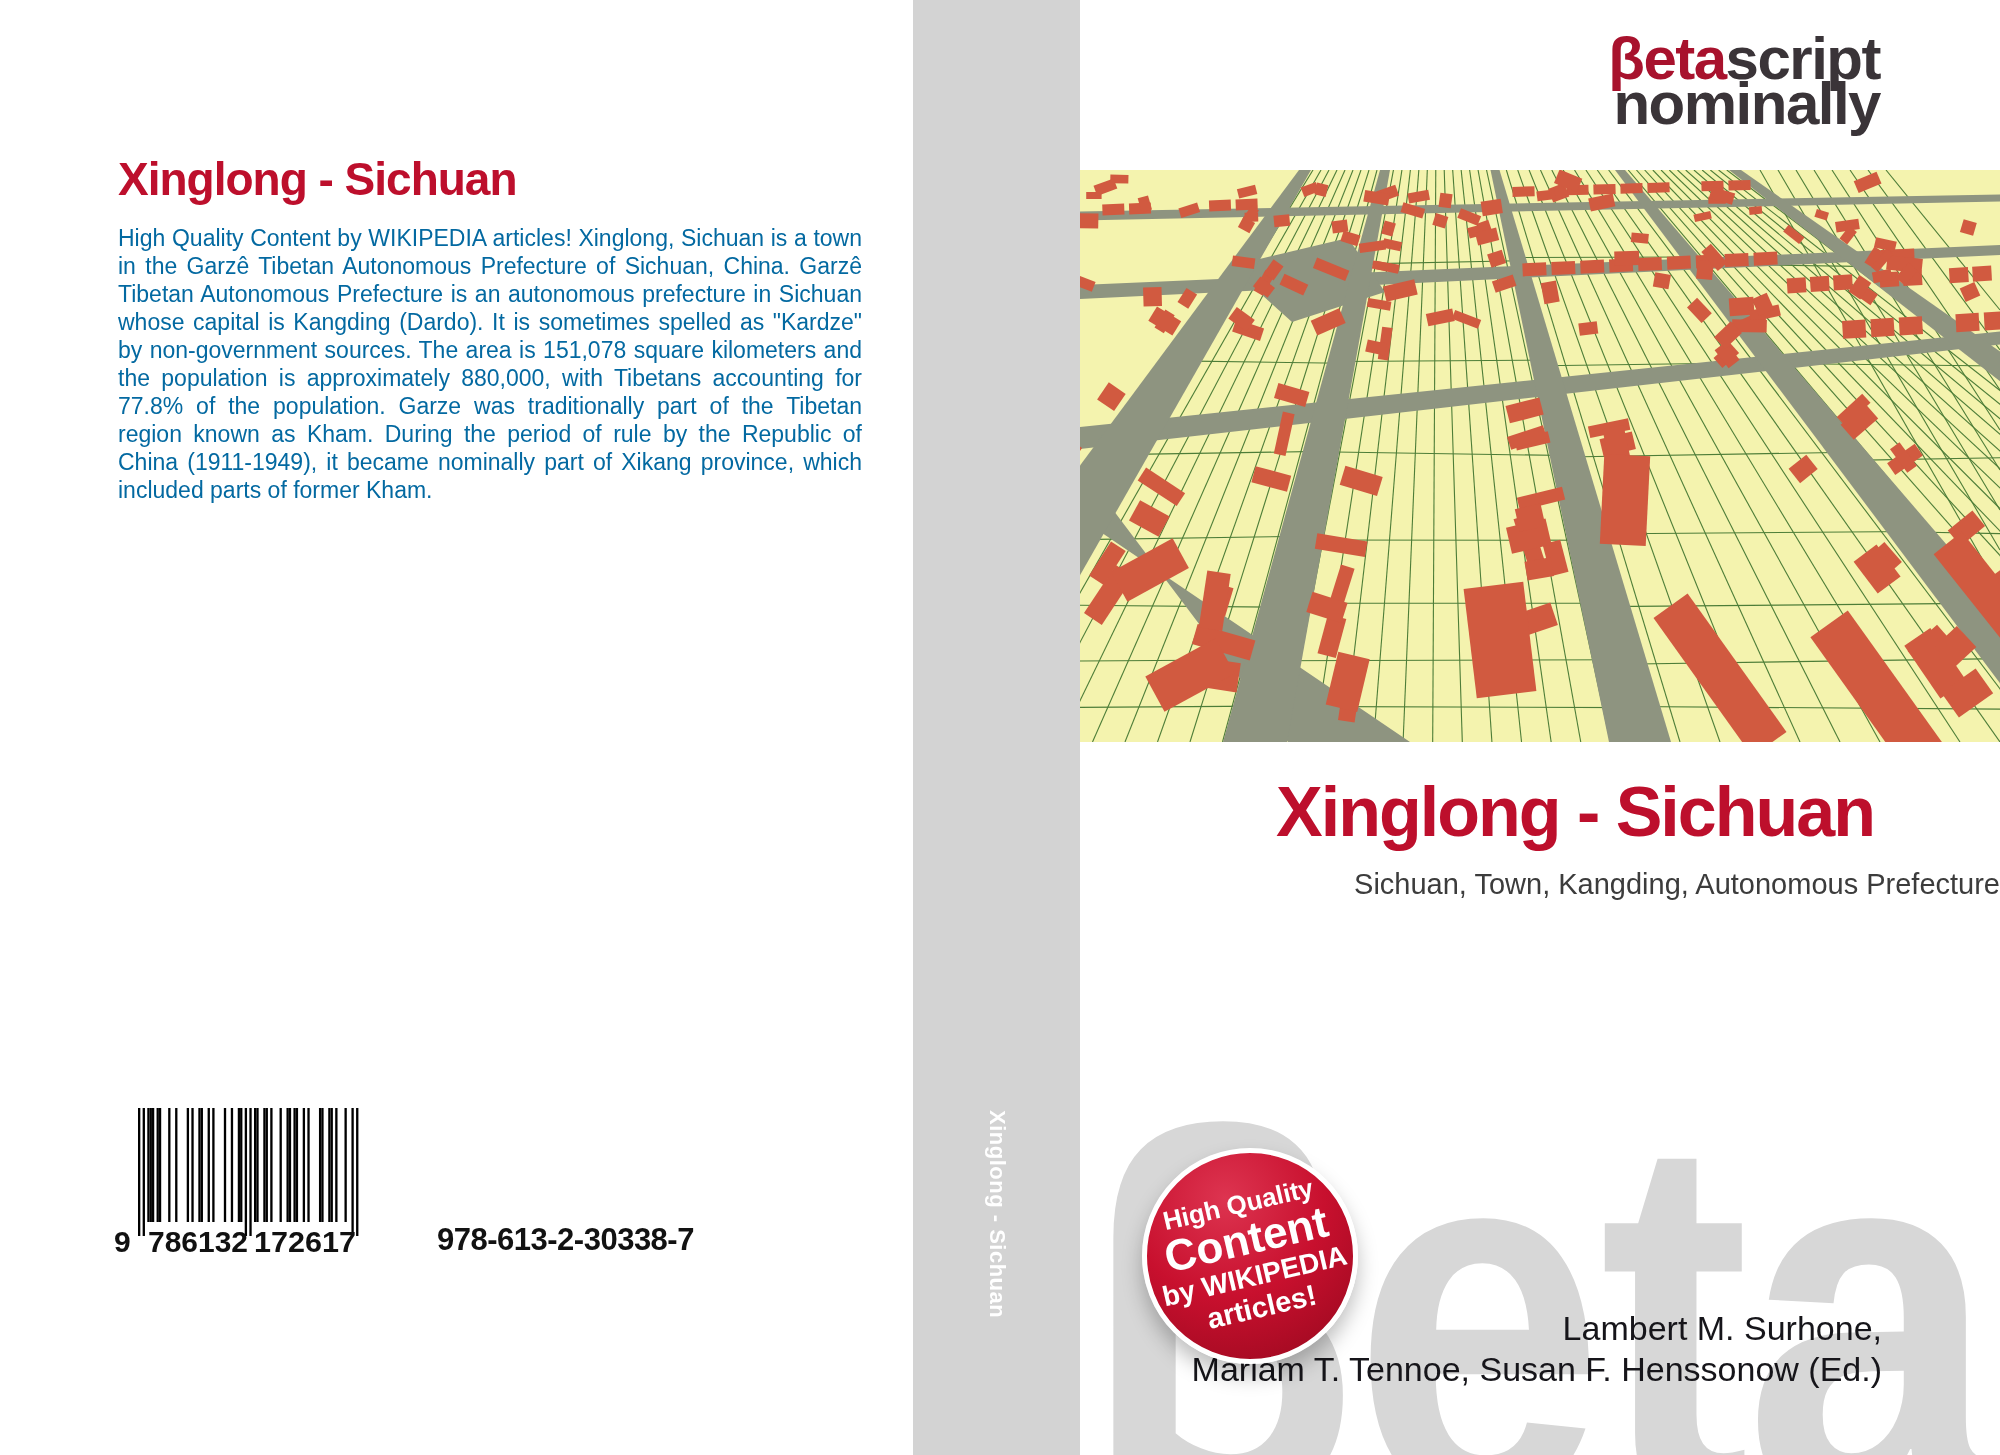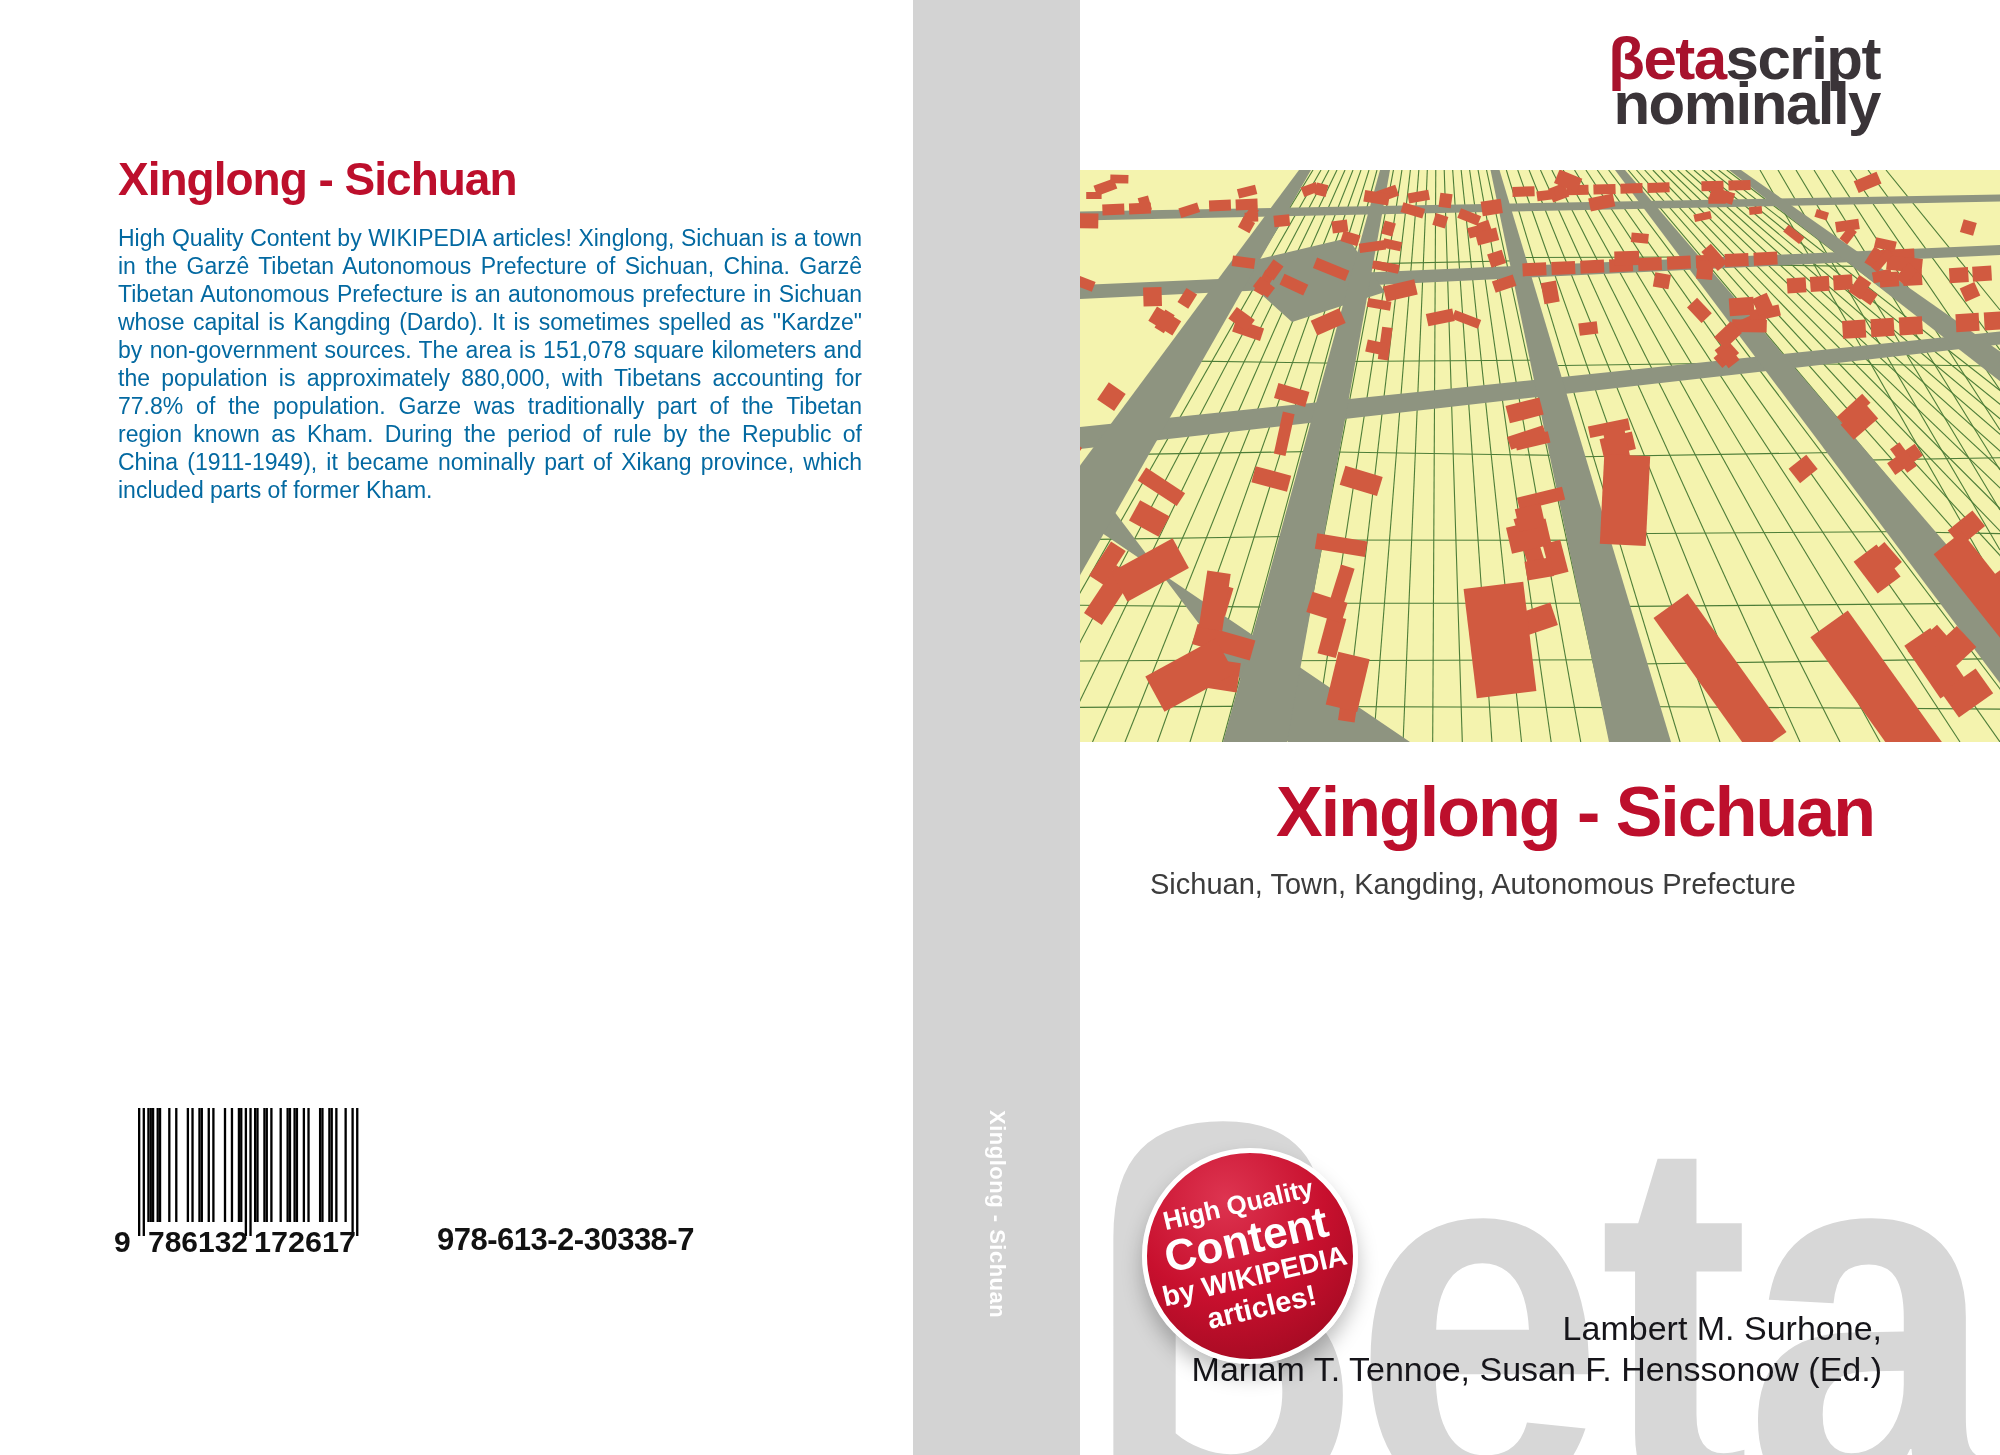--- a/index.html
+++ b/index.html
@@ -24,21 +24,21 @@
   .front-cover{position:absolute;left:1080px;top:0;width:920px;height:100%;background:#fff;overflow:hidden;}
   .logo{position:absolute;right:120px;top:36px;text-align:right;font-size:60px;line-height:45px;
         letter-spacing:-1.5px;font-weight:bold;z-index:2;}
   .logo-beta{color:var(--accent-red);}
   .logo-script,.logo-line2{color:#3a3438;}
   #map{position:absolute;left:0;top:170px;z-index:1;display:block;}
   .front-title{position:absolute;left:0;width:100%;top:772px;padding-left:70px;box-sizing:border-box;
                text-align:center;font-size:70px;font-weight:bold;letter-spacing:-2px;
                color:var(--title-red);z-index:2;}
   .front-subtitle{position:absolute;left:0;width:100%;top:868px;padding-left:70px;box-sizing:border-box;
-               text-align:left;font-size:29px;color:#3c3c3c;z-index:2;}
+               text-align:right;font-size:29px;color:#3c3c3c;z-index:2;}
   .watermark{position:absolute;left:2px;top:1058px;z-index:0;font-size:520px;line-height:1;
              font-weight:bold;color:var(--watermark-gray);letter-spacing:-6px;
              transform:scaleX(0.87);transform-origin:left top;white-space:nowrap;}
   .badge{position:absolute;left:62px;top:1148px;width:206px;height:206px;border-radius:50%;
          background:radial-gradient(circle at 38% 22%, var(--badge-red-top), #c8102e 48%, var(--badge-red-bottom) 92%);
          border:5px solid #ffffff;box-shadow:0 12px 20px rgba(0,0,0,0.25);z-index:3;}
   .badge-rot{position:absolute;left:0;top:0;width:100%;height:100%;display:flex;flex-direction:column;
              align-items:center;justify-content:center;transform:rotate(-13deg);color:#fff;
              text-align:center;}
   .badge-l1{font-size:26px;font-weight:bold;line-height:28px;}

